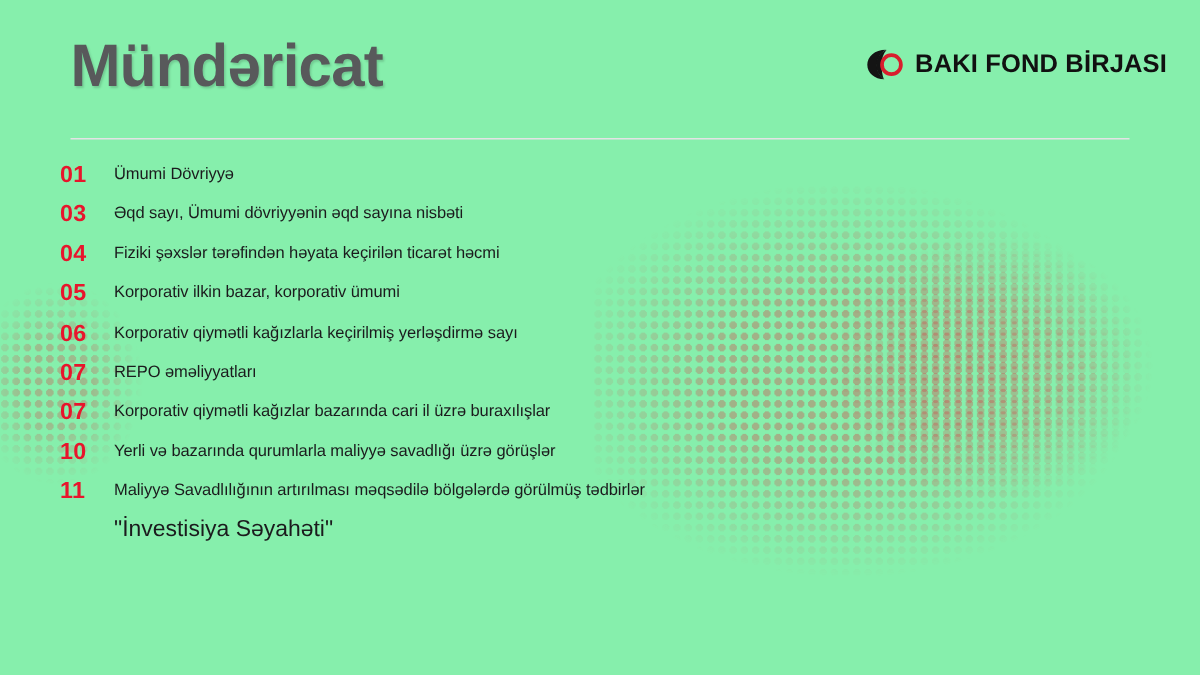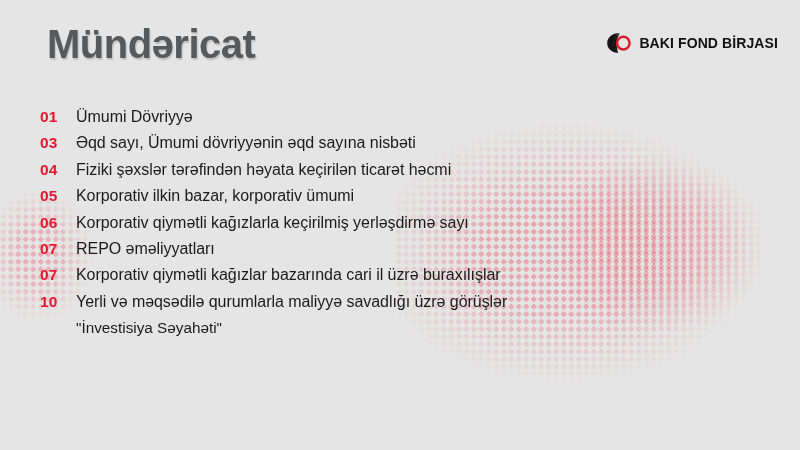--- a/index.html
+++ b/index.html
@@ -9,21 +9,21 @@
     background: #ffffff;
   }
   body {
     font-family: "Liberation Sans", sans-serif;
   }
 
   .slide {
     position: relative;
     width: 800px;
     height: 450px;
-    background: #e5e5e5;
+    background: #86efac;
     overflow: hidden;
     box-sizing: border-box;
   }
 
   
   .dots {
     position: absolute;
     pointer-events: none;
     background-image: radial-gradient(#e8152c 46%, transparent 47%);
     background-size: 7.5px 7.5px;
@@ -85,21 +85,21 @@
     align-items: center;
     gap: 7px;
   }
   .logo-mark {
     width: 26px;
     height: 22px;
     position: relative;
     flex: 0 0 auto;
   }
   .logo-text {
-    font-size: 14px;
+    font-size: 17px;
     font-weight: bold;
     color: #111111;
     letter-spacing: 0.1px;
     white-space: nowrap;
   }
 
   .header-rule {
     position: absolute;
     left: 47px;
     top: 92px;
@@ -127,21 +127,21 @@
     flex: 0 0 auto;
     width: 36px;
     font-size: 15.5px;
     font-weight: bold;
     color: #e8152c;
     line-height: 19px;
     letter-spacing: 0.2px;
   }
   .toc-text {
     flex: 1 1 auto;
-    font-size: 16px;
+    font-size: 11px;
     color: #1b1b1d;
     line-height: 19px;
     letter-spacing: -0.05px;
   }
   .toc-subline {
     margin-left: 36px;
     font-size: 15.3px;
     color: #1b1b1d;
     line-height: 19px;
     margin-top: 6px;
@@ -210,20 +210,24 @@
     </div>
 
 
     <div class="toc-row">
       <div class="toc-num">07</div>
       <div class="toc-text">Korporativ qiymətli kağızlar bazarında cari il üzrə buraxılışlar</div>
     </div>
 
     <div class="toc-row">
       <div class="toc-num">10</div>
-      <div class="toc-text">Yerli və məqsədilə qurumlarla maliyyə savadlığı üzrə görüşlər</div>
-    </div>
-
+      <div class="toc-text">Yerli və bazarında qurumlarla maliyyə savadlığı üzrə görüşlər</div>
+    </div>
+
+    <div class="toc-row wide gap-before">
+      <div class="toc-num">11</div>
+      <div class="toc-text">Maliyyə Savadlılığının artırılması məqsədilə bölgələrdə görülmüş tədbirlər</div>
+    </div>
     <div class="toc-subline">"İnvestisiya Səyahəti"</div>
 
   </div>
 
 </div>
 
 </body></html>

